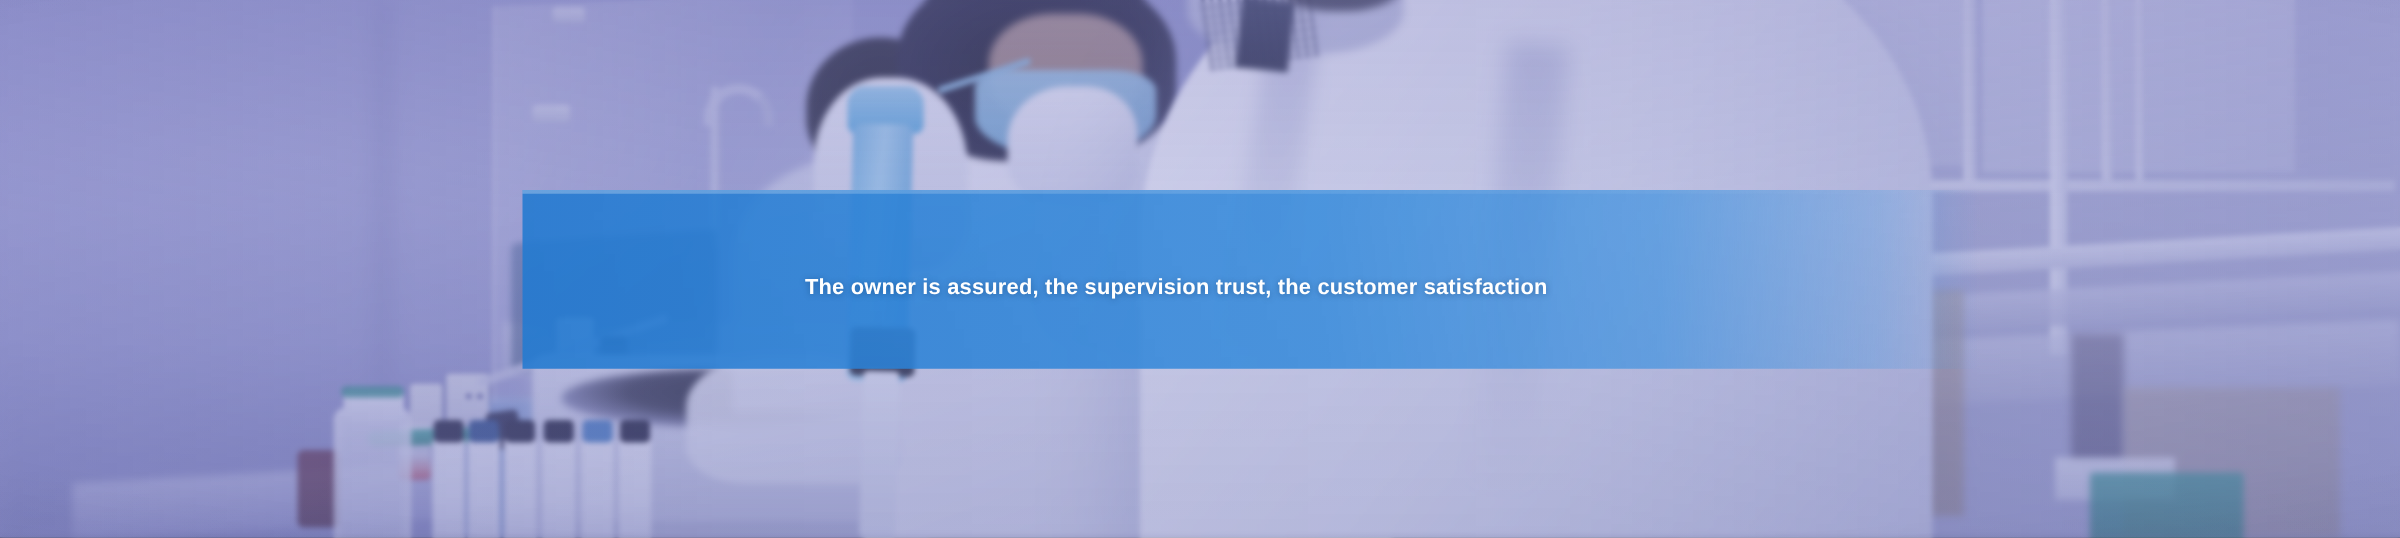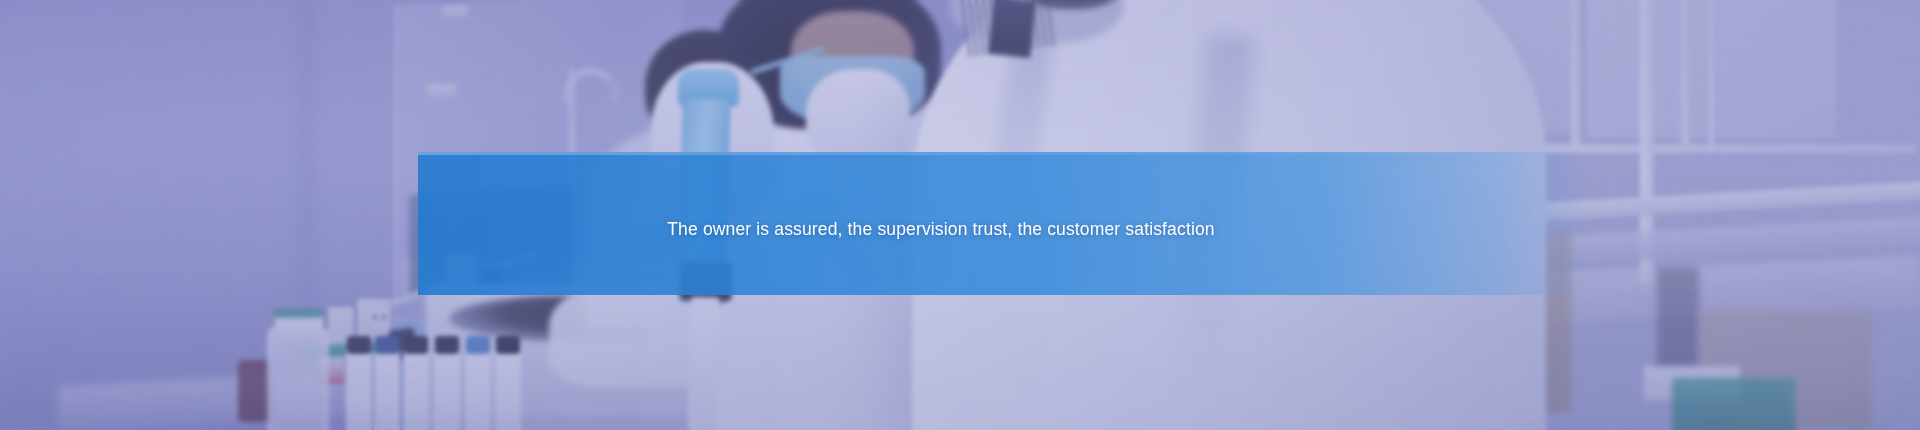--- a/index.html
+++ b/index.html
@@ -441,21 +441,21 @@
     font-weight:400;
     letter-spacing:2px;
     white-space:nowrap;
     text-shadow:0 1px 6px rgba(12,48,92,.38);
     font-family:"DejaVu Sans","Liberation Sans",sans-serif;
   }
   .subline{
     margin-top:11px;
     font-size:17.5px;
     line-height:1.2;
-    font-weight:400;
+    font-weight:700;
     letter-spacing:.15px;
     white-space:nowrap;
     text-shadow:0 1px 5px rgba(12,48,92,.42);
     font-family:"Liberation Sans","DejaVu Sans",sans-serif;
   }
 </style>
 </head>
 <body>
 
 <div class="banner">

